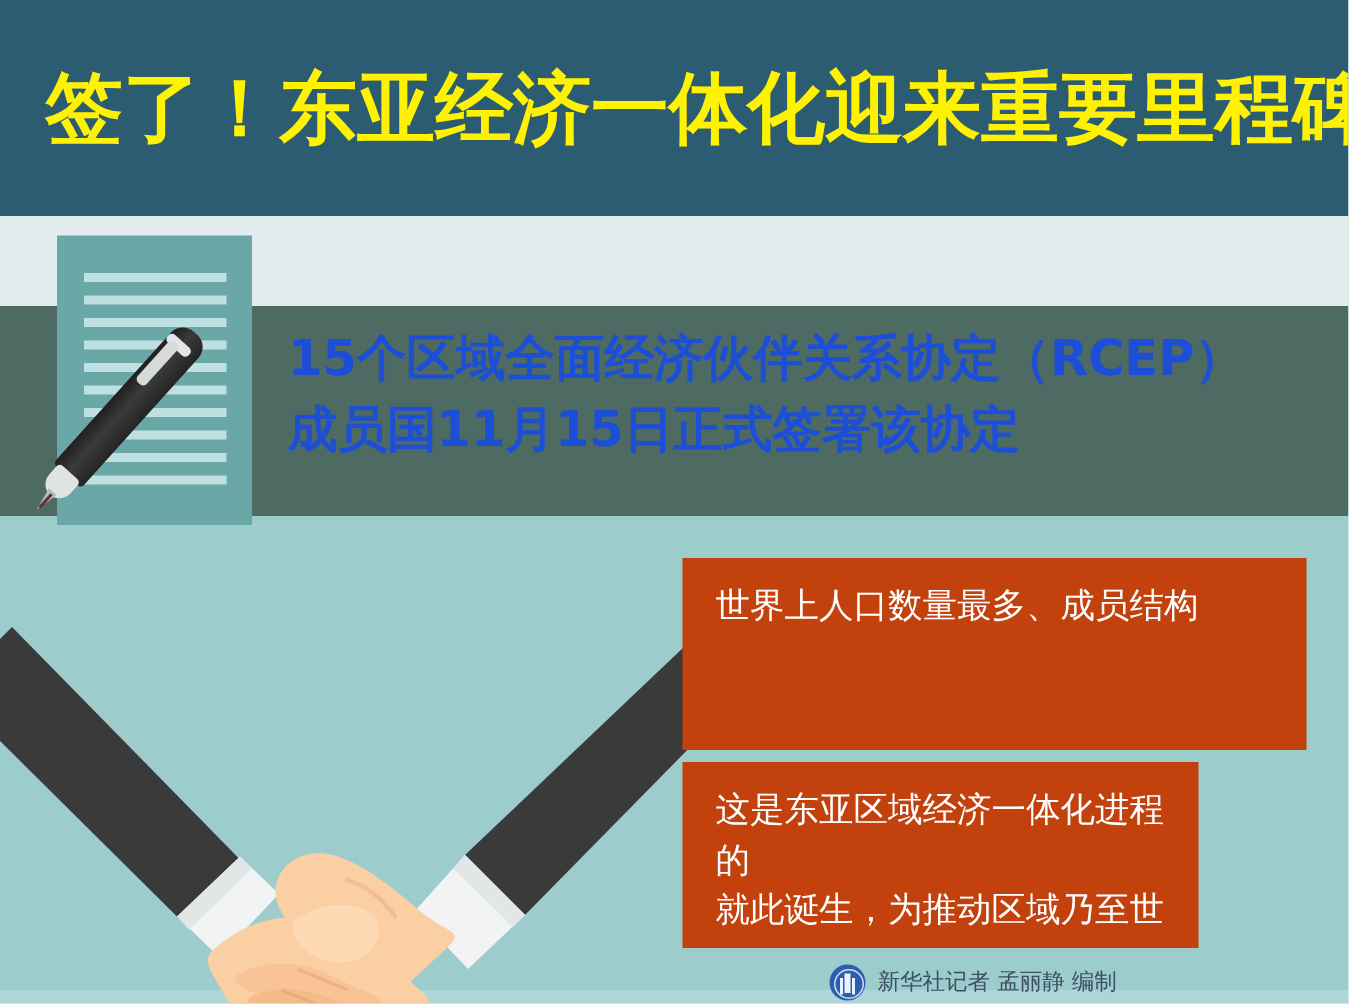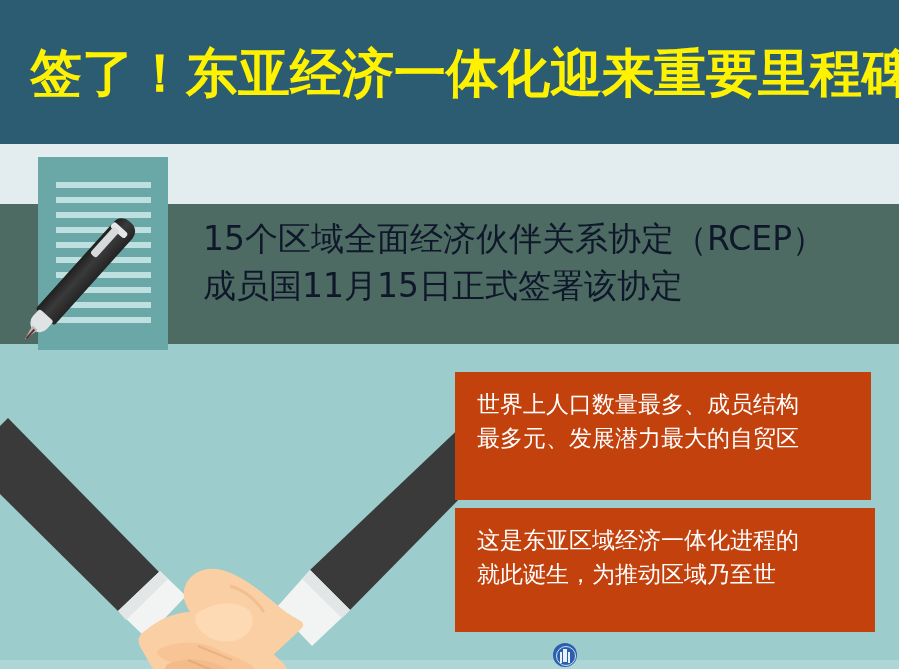--- a/index.html
+++ b/index.html
@@ -128,25 +128,25 @@
   .pen-nib-slit {
     position: absolute;
     left: 11.5px; top: 152px;
     width: 2px; height: 12px;
     background: #6b3030;
   }
 
   
   .green-headline {
     position: absolute;
-    left: 203px; top: 216px;
+    left: 192px; top: 216px;
     width: 690px;
-    color: #0f172a;
+    color: #1d4ed8;
     font-size: 33px;
-    font-weight: normal;
+    font-weight: bold;
     line-height: 1.42;
     white-space: nowrap;
   }
 
   
   .handshake {
     position: absolute;
     left: 0; top: 398px;
     width: 470px; height: 271px;
   }
@@ -159,21 +159,21 @@
     font-size: 23px;
     line-height: 1.46;
     padding: 16px 20px 14px 22px;
   }
   .callout-1 {
     left: 455px; top: 372px;
     width: 416px; height: 128px;
   }
   .callout-2 {
     left: 455px; top: 508px;
-    width: 420px; height: 124px;
+    width: 344px; height: 124px;
   }
   .callout .cline { display: block; }
 
   
   .credit {
     position: absolute;
     left: 553px; top: 640px;
     width: 346px; height: 29px;
     display: flex;
     align-items: center;
@@ -281,25 +281,25 @@
              C174,292 164,284 164,276 C164,272 165,268 168,266 Z" fill="#f3bb8a"></path>
 
     <path d="M198,248 L232,262" stroke="#eab285" stroke-width="2" fill="none"></path>
     <path d="M188,262 L226,278" stroke="#e7ab7c" stroke-width="2" fill="none"></path>
 
     <path d="M230,188 C244,192 256,202 264,214" stroke="#f2bf93" stroke-width="3" fill="none"></path>
   </svg>
 
   <div class="callout callout-1">
     <span class="cline">世界上人口数量最多、成员结构</span>
-    <span class="cline">最多元、发展潜力最大的自贸区</span>
   </div>
 
   <div class="callout callout-2">
     <span class="cline">这是东亚区域经济一体化进程的</span>
     <span class="cline">就此诞生，为推动区域乃至世</span>
   </div>
 
   <div class="credit">
     <span class="credit-logo"></span>
+    <span class="credit-text">新华社记者 孟丽静 编制</span>
   </div>
 
 </div>
 
 </body></html>

